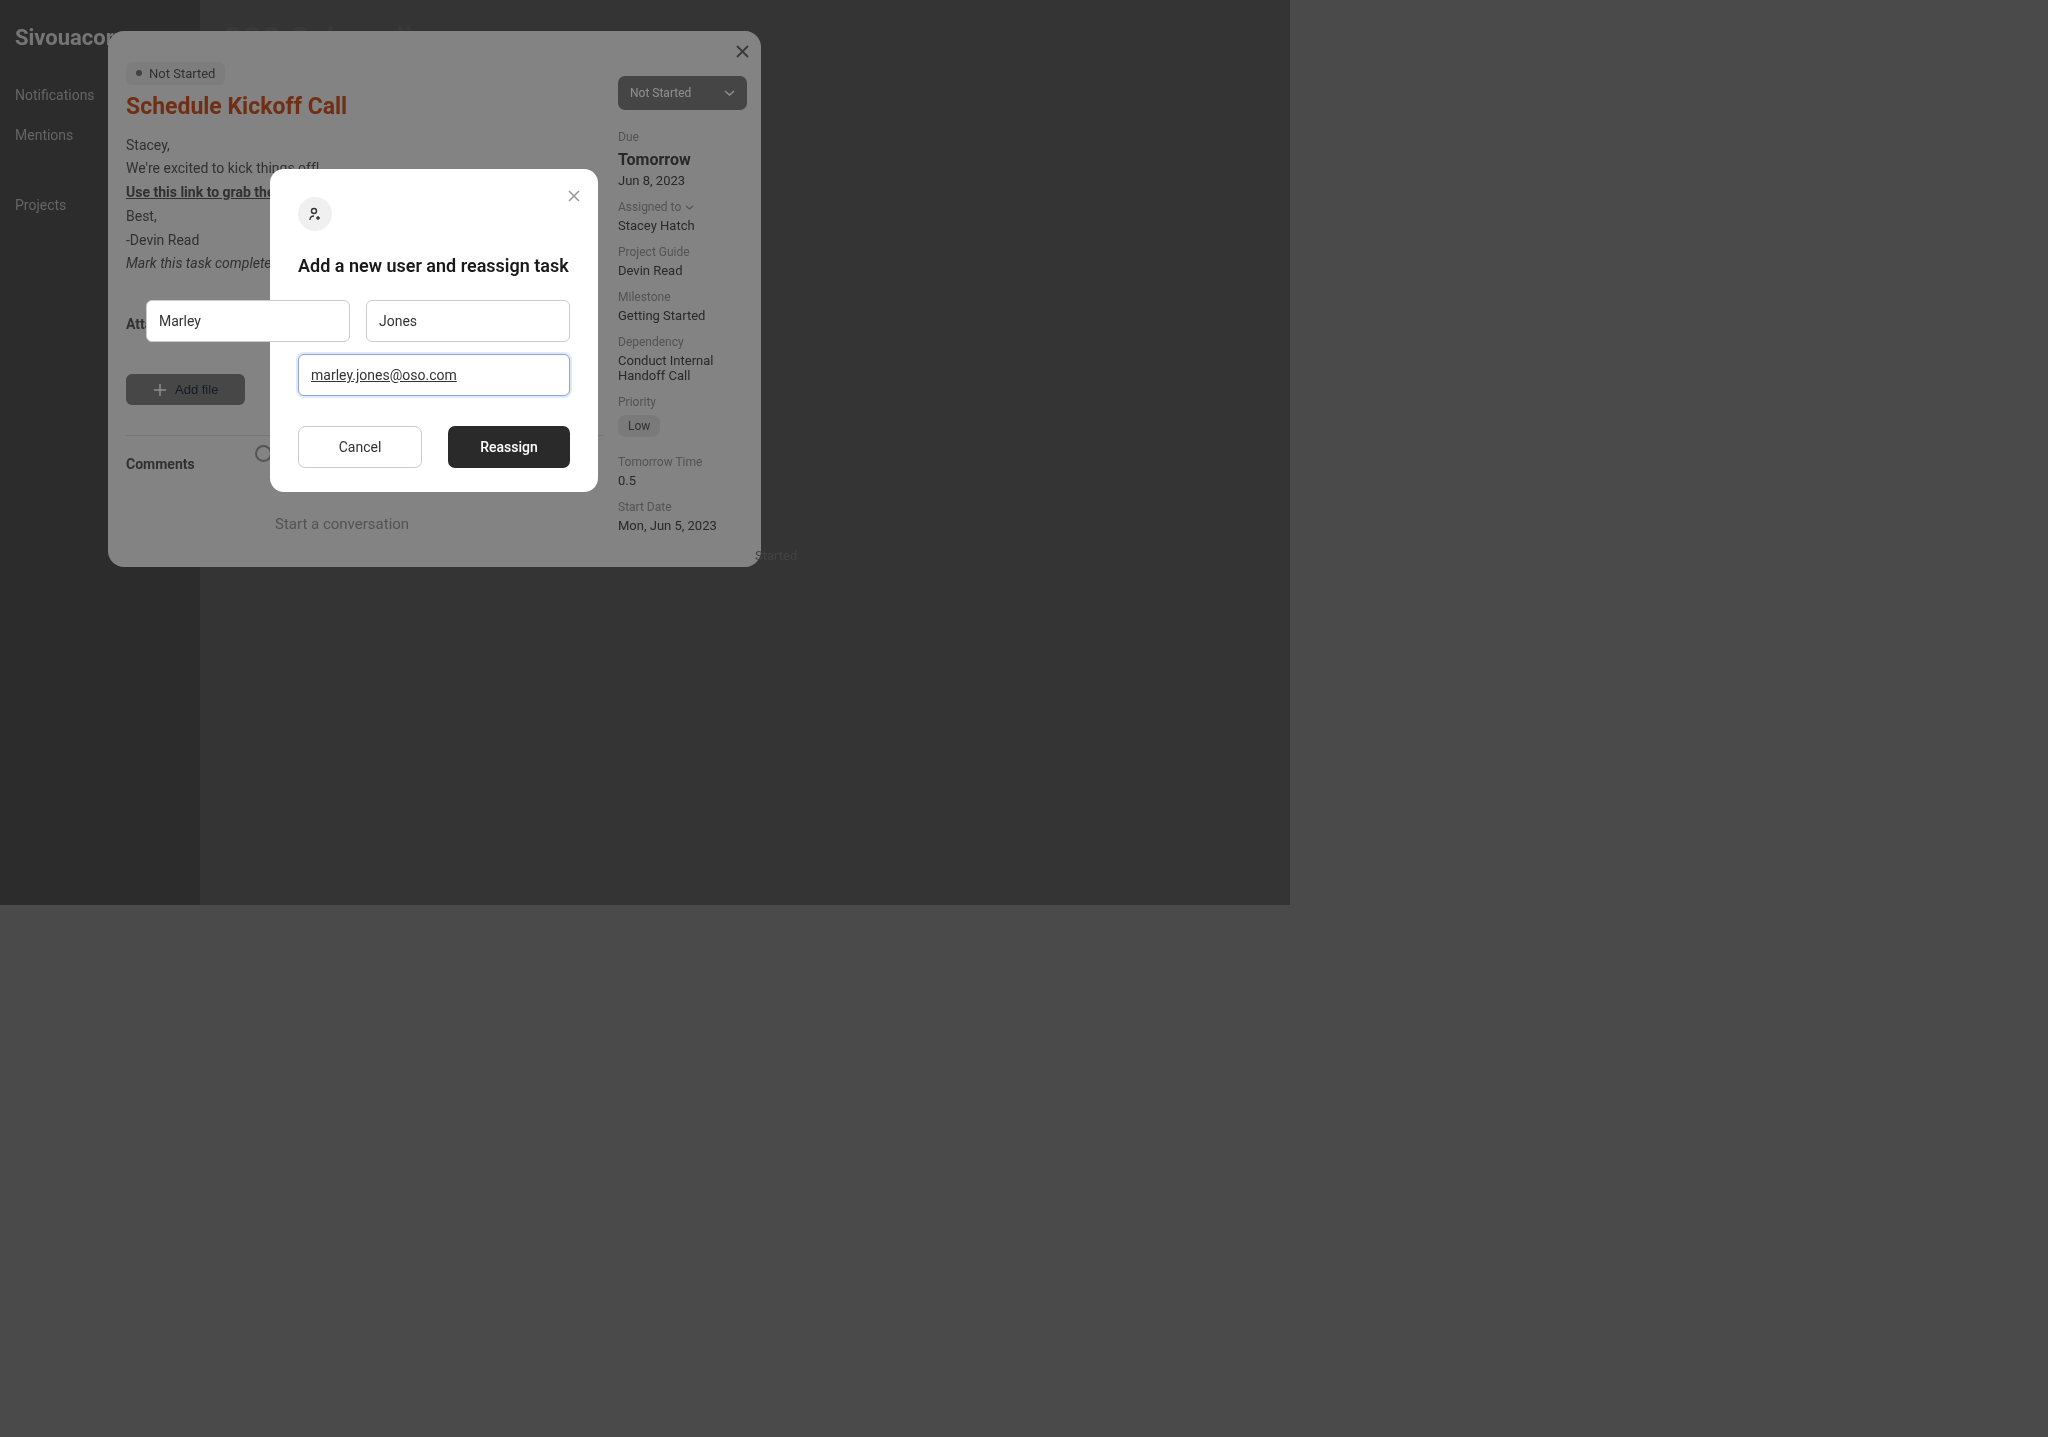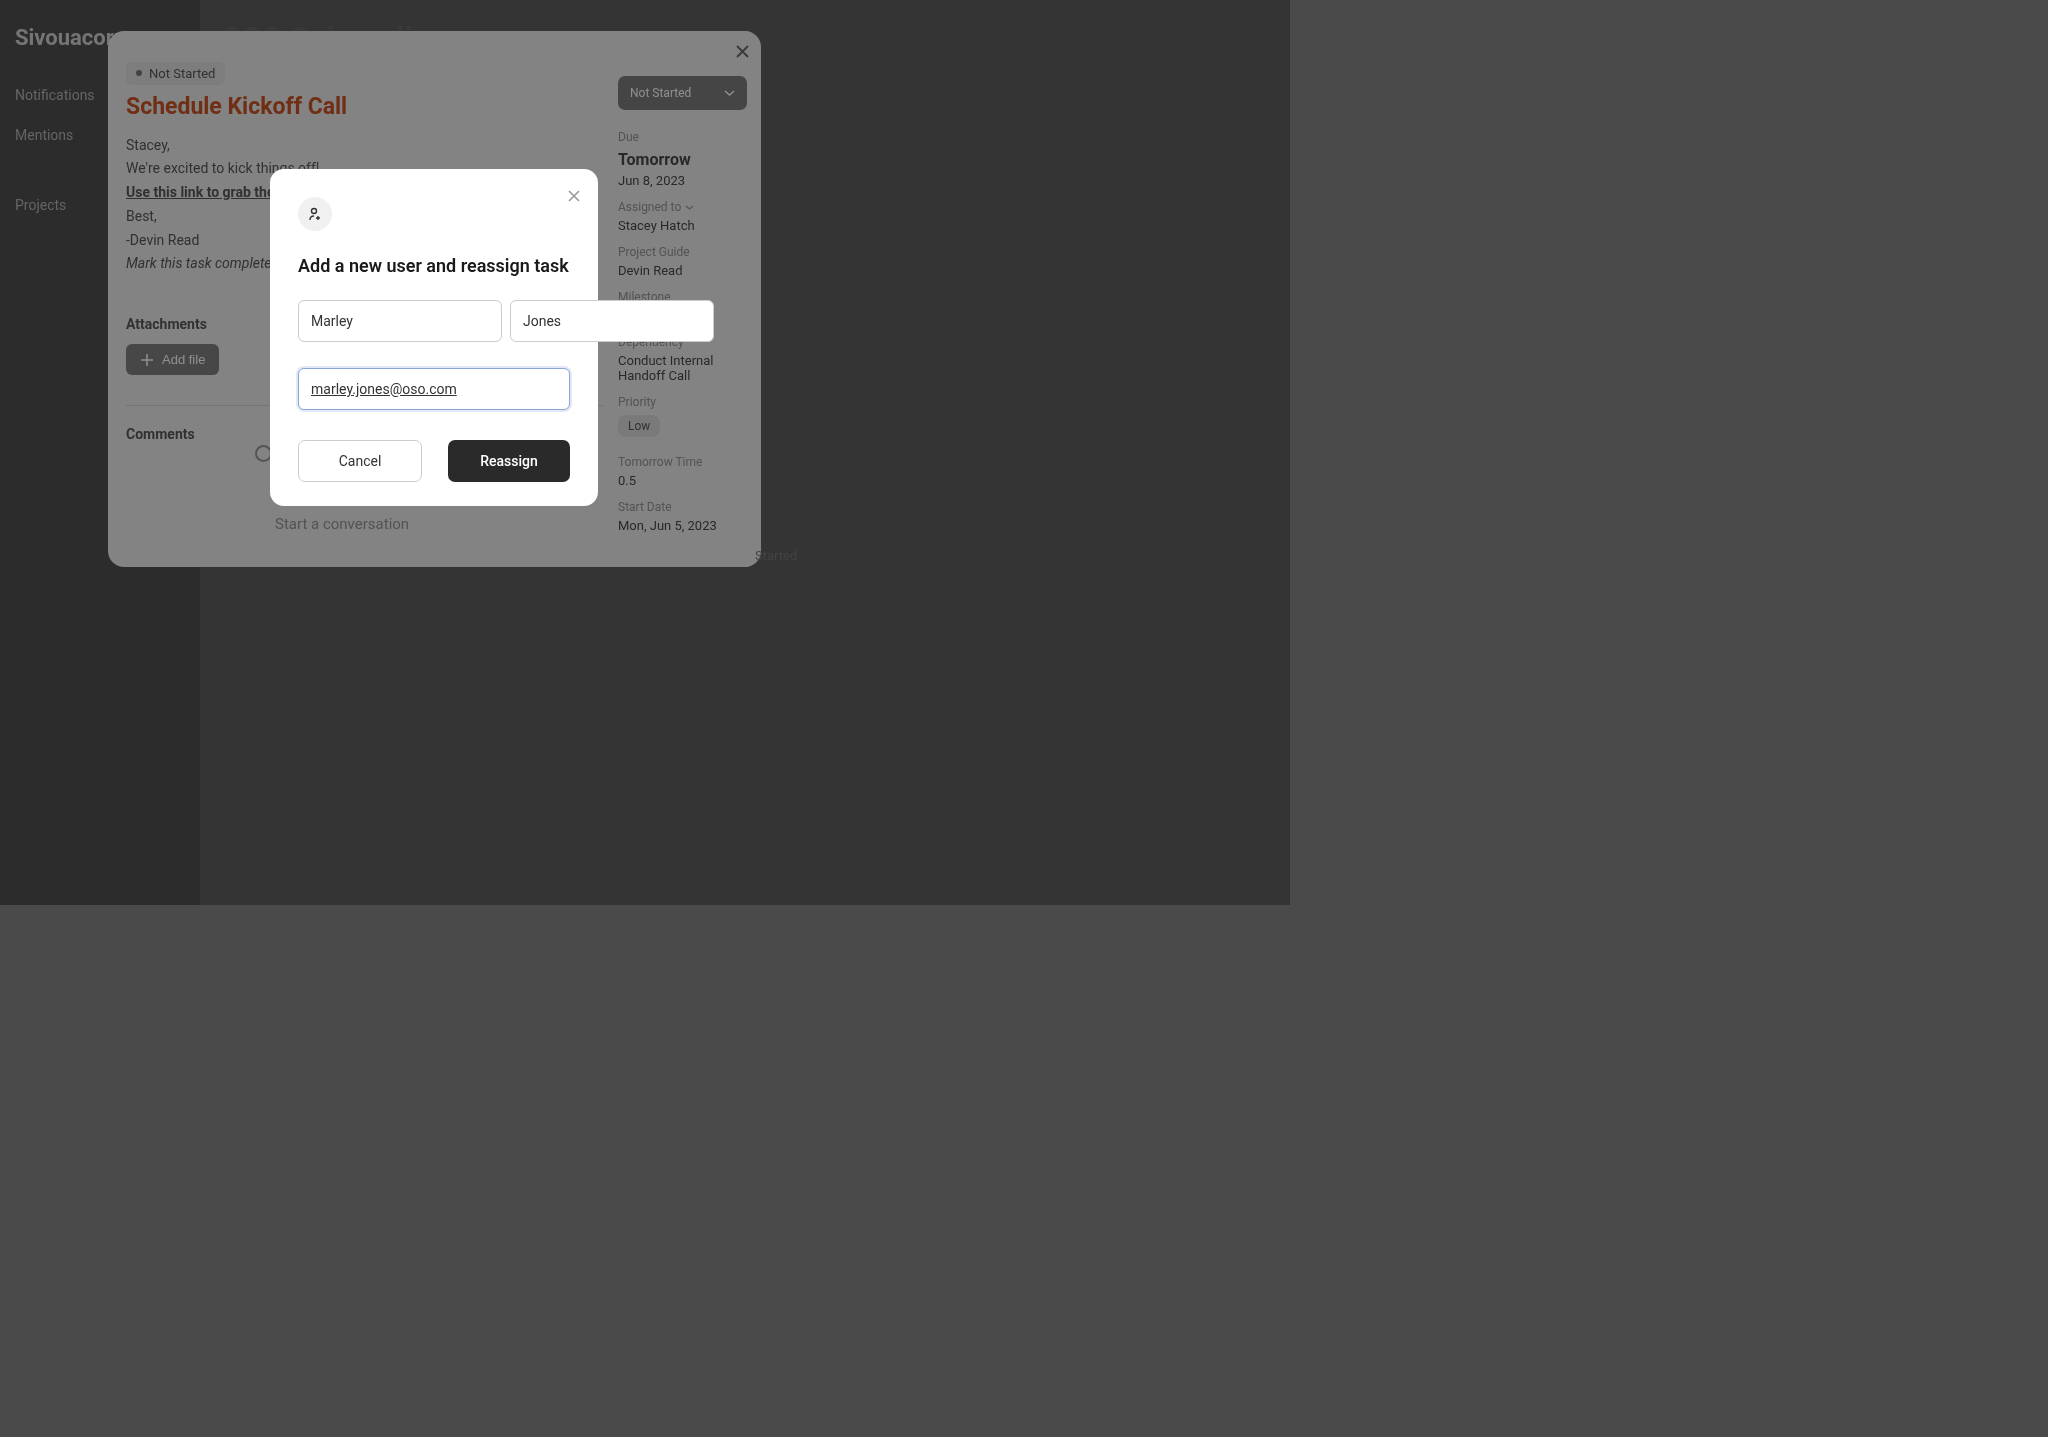--- a/index.html
+++ b/index.html
@@ -109,26 +109,27 @@
       font-weight: bold;
       color: #444;
       margin-top: 40px;
       margin-bottom: 12px;
     }
     
     .add-file-btn {
       display: inline-flex;
       align-items: center;
       background: #717171;
-      color: #ffffff;
+      color: #0f172a;
       border: none;
       border-radius: 6px;
-      padding: 8px 14px;
+      padding: 8px 27px;
       font-size: 13px;
       cursor: pointer;
+      margin-top: 30px;
     }
     
     .add-file-btn svg {
       margin-right: 8px;
     }
     
     .divider {
       border: none;
       border-top: 1px solid #ccc;
       margin: 30px 0 20px;
@@ -297,22 +298,23 @@
     
     .modal-title {
       font-size: 18px;
       font-weight: 600;
       color: #1a1a1a;
       margin-bottom: 24px;
     }
     
     .input-row {
       display: flex;
-      gap: 8px;
-      margin-bottom: 26px;
+      gap: 16px;
+      margin-bottom: 12px;
+      justify-content: flex-end;
     }
     
     .text-input {
       flex: 1;
       border: 1px solid #ccc;
       border-radius: 6px;
       padding: 12px 12px;
       font-size: 14px;
       color: #333;
       font-family: inherit;

